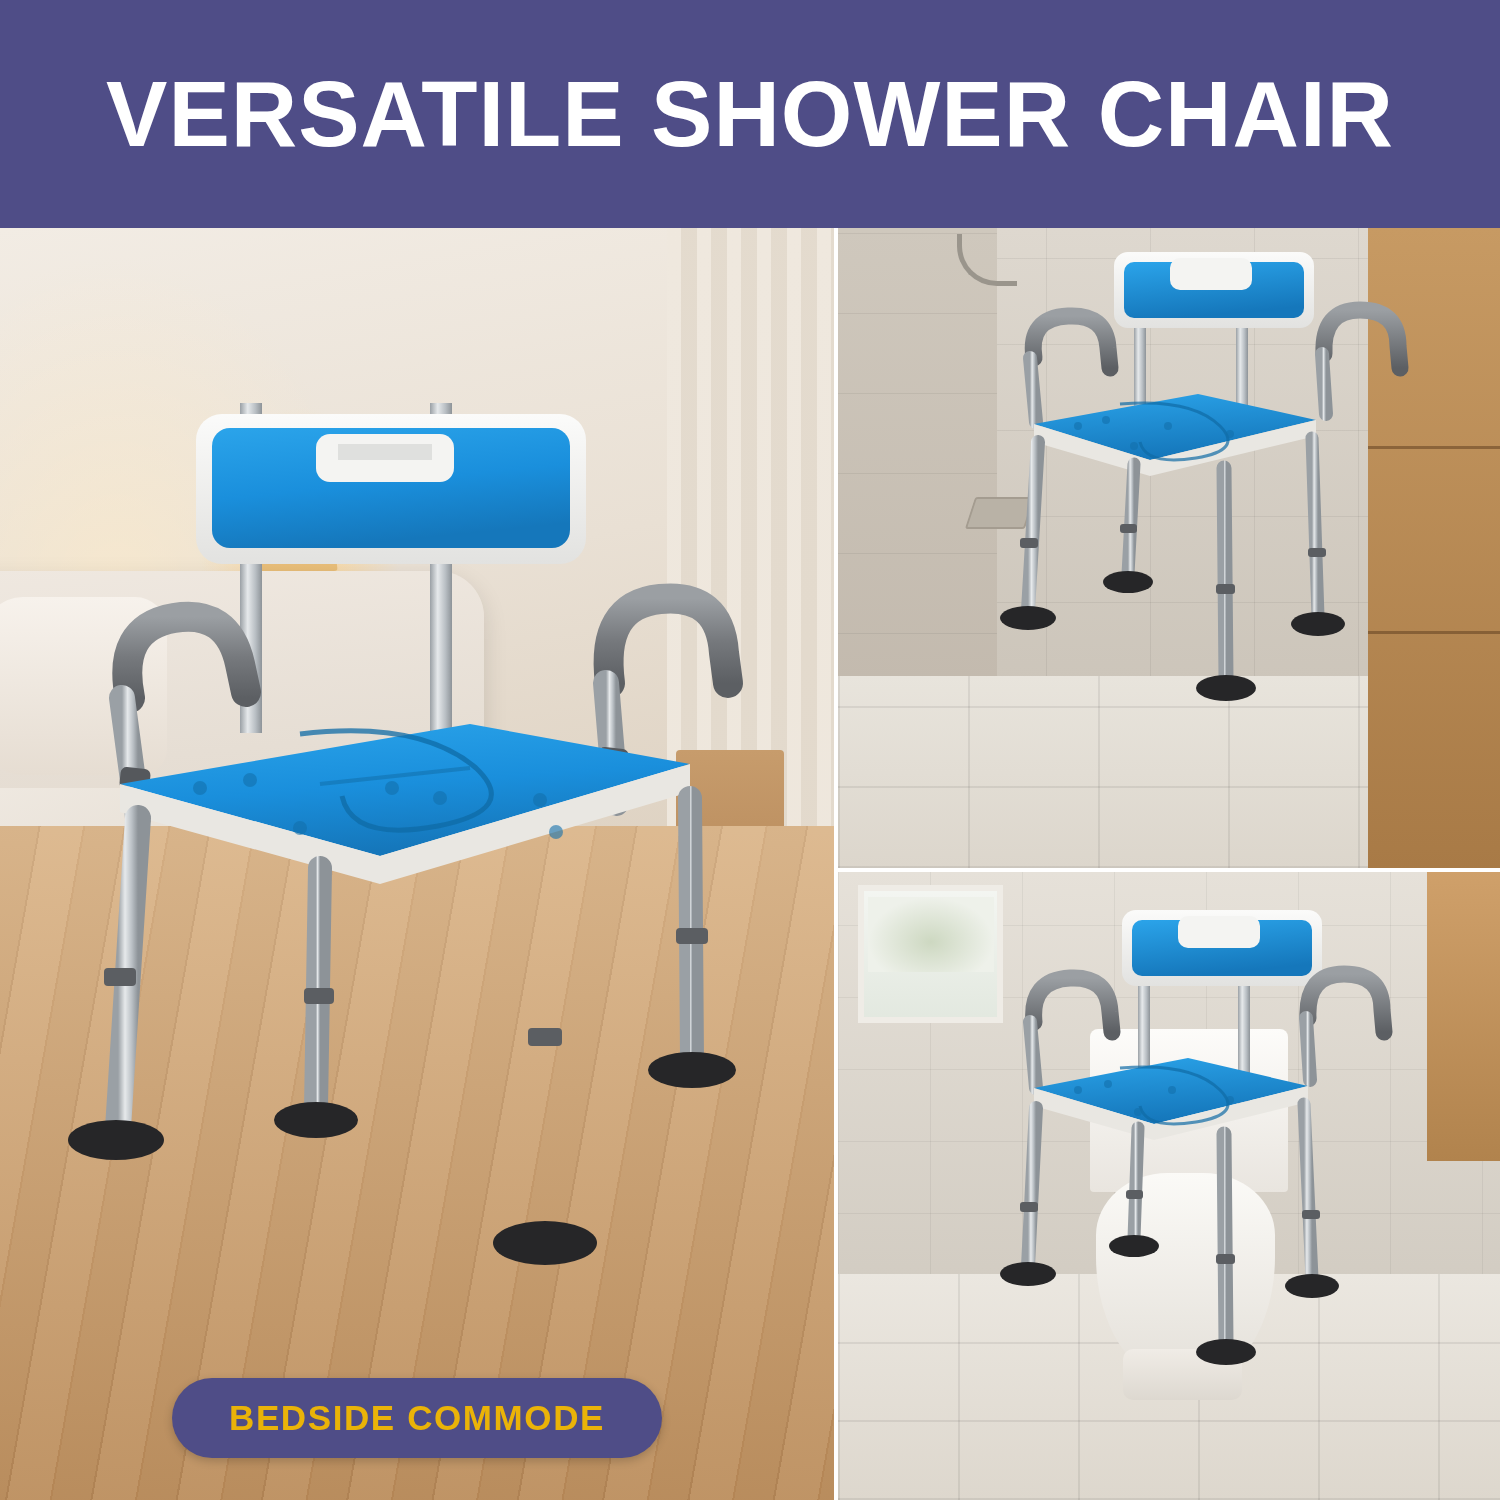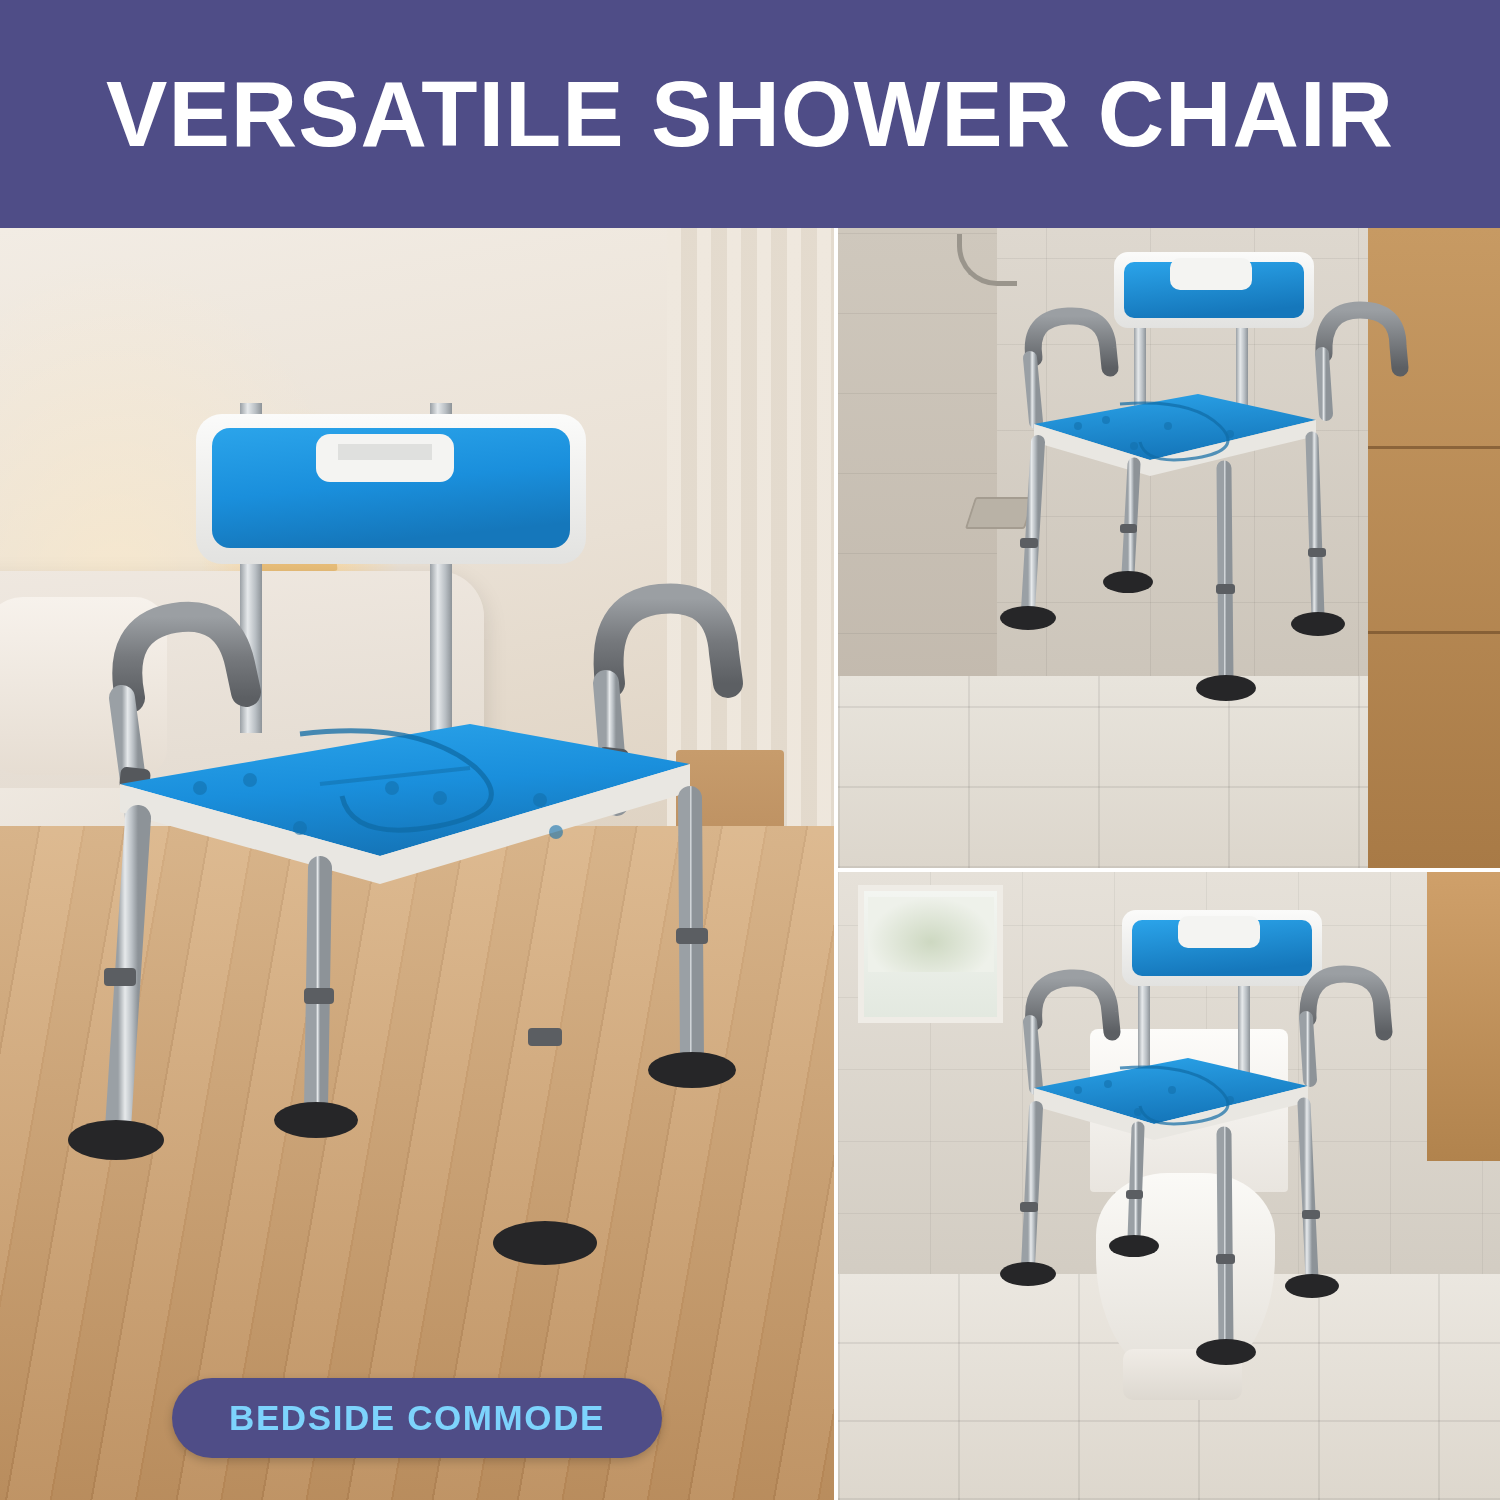--- a/index.html
+++ b/index.html
@@ -191,21 +191,21 @@
   }
 
   
   .chair-holder { position:absolute; inset:0; }
   .chair-holder svg { position:absolute; }
 
   
   .pill {
     position:absolute;
     background:#4f4d87;
-    color:#7dd3fc;
+    color:#eab308;
     border-radius:60px;
     display:flex; align-items:center; justify-content:center;
     font-weight:bold;
     letter-spacing:1.6px;
     white-space:nowrap;
     box-shadow:0 3px 10px rgba(0,0,0,.2);
   }
   .pill-bedside {
     left:172px; top:1378px; width:490px; height:80px; font-size:35px;
   }

